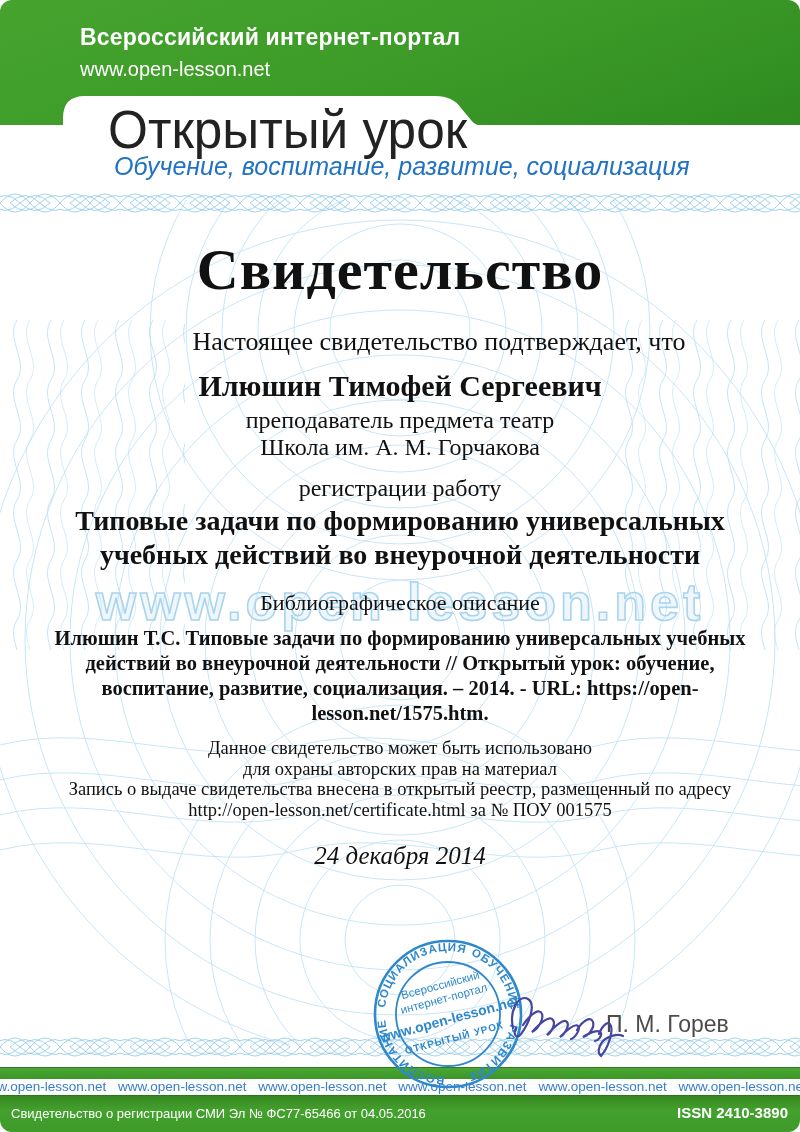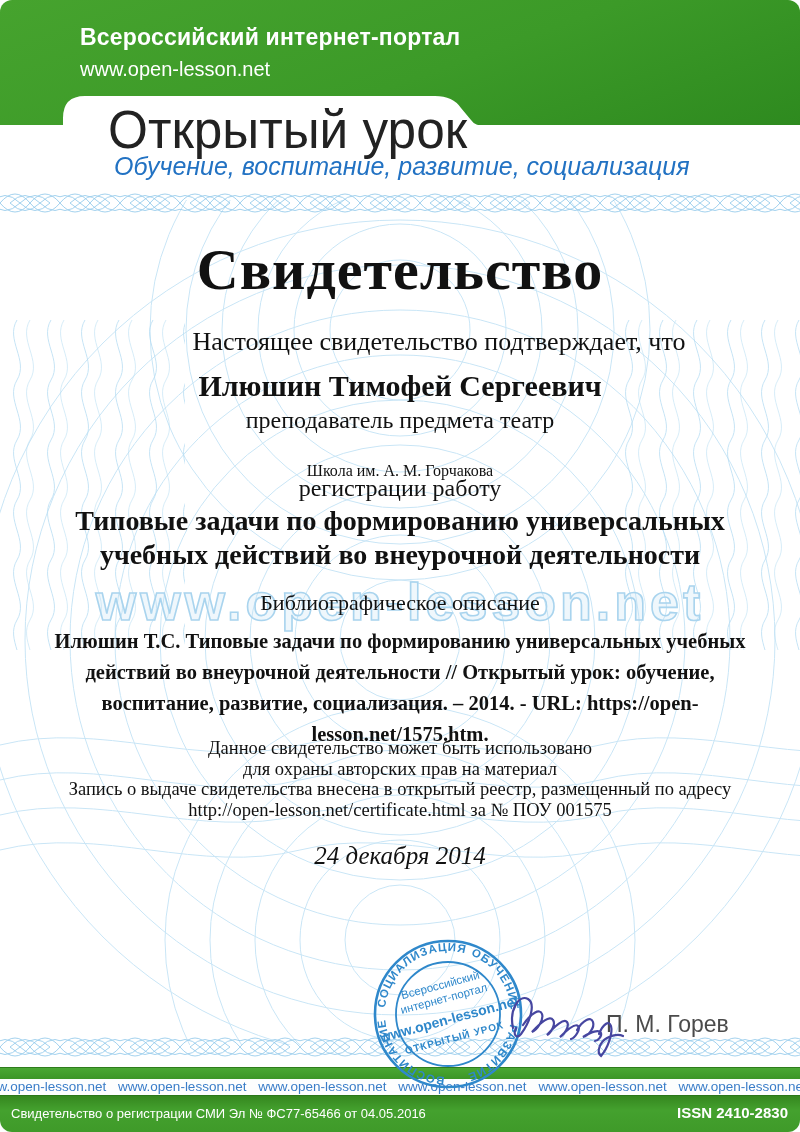--- a/index.html
+++ b/index.html
@@ -34,25 +34,25 @@
     color:rgba(190,223,245,.25);-webkit-text-stroke:1.6px #a9d4ee;
     white-space:nowrap;
   }
   
   .serif{font-family:"Liberation Serif","DejaVu Serif",serif;color:#111;}
   .center{left:0;width:800px;text-align:center;z-index:2;}
   .cert-title{top:236px;font-size:58px;font-weight:bold;letter-spacing:1px;}
   .confirm{top:327px;font-size:26px;padding-left:39px;}
   .r-name{top:369px;font-size:30px;font-weight:bold;}
   .r-role{top:407px;font-size:24px;}
-  .r-school{top:434px;font-size:16px;margin-top:28px;}
+  .r-school{top:434px;font-size:24px;}
   .published{top:475px;font-size:24px;}
   .work-title{top:504px;left:40px;width:720px;font-size:28px;font-weight:bold;line-height:34px;}
   .biblio-label{top:590px;font-size:22px;}
-  .citation{top:626px;left:50px;width:700px;font-size:20.5px;font-weight:bold;line-height:31px;}
+  .citation{top:626px;left:50px;width:700px;font-size:20.5px;font-weight:bold;line-height:25px;}
   .usage{top:738px;font-size:18.5px;line-height:20.5px;}
   .issue-date{top:842px;font-size:25px;font-style:italic;}
   
   .editor-label{left:105px;top:1012px;font-size:23px;color:#4b4b4b;z-index:2;}
   .editor-name{left:606px;top:1011px;font-size:23px;color:#4b4b4b;z-index:2;}
   .stamp{left:368px;top:932px;z-index:5;}
   .signature{left:503px;top:980px;z-index:5;}
   
   .footer-bar1{left:0;top:1067px;width:800px;height:12px;z-index:3;
     background:linear-gradient(#4aa733,#3c9627);border-top:1px solid #2e7c1c;box-sizing:border-box;}
@@ -214,16 +214,16 @@
     <span>www.open-lesson.net</span>
     <span>www.open-lesson.net</span>
     <span>www.open-lesson.net</span>
     <span>www.open-lesson.net</span>
     <span>www.open-lesson.net</span>
     
     
   </div>
   <div class="abs footer-bar2">
     <div class="registration">Свидетельство о регистрации СМИ Эл № ФС77-65466 от 04.05.2016</div>
-    <div class="issn">ISSN 2410-2830</div>
+    <div class="issn">ISSN 2410-3890</div>
   </div>
 
 </div>
 
 </body></html>

